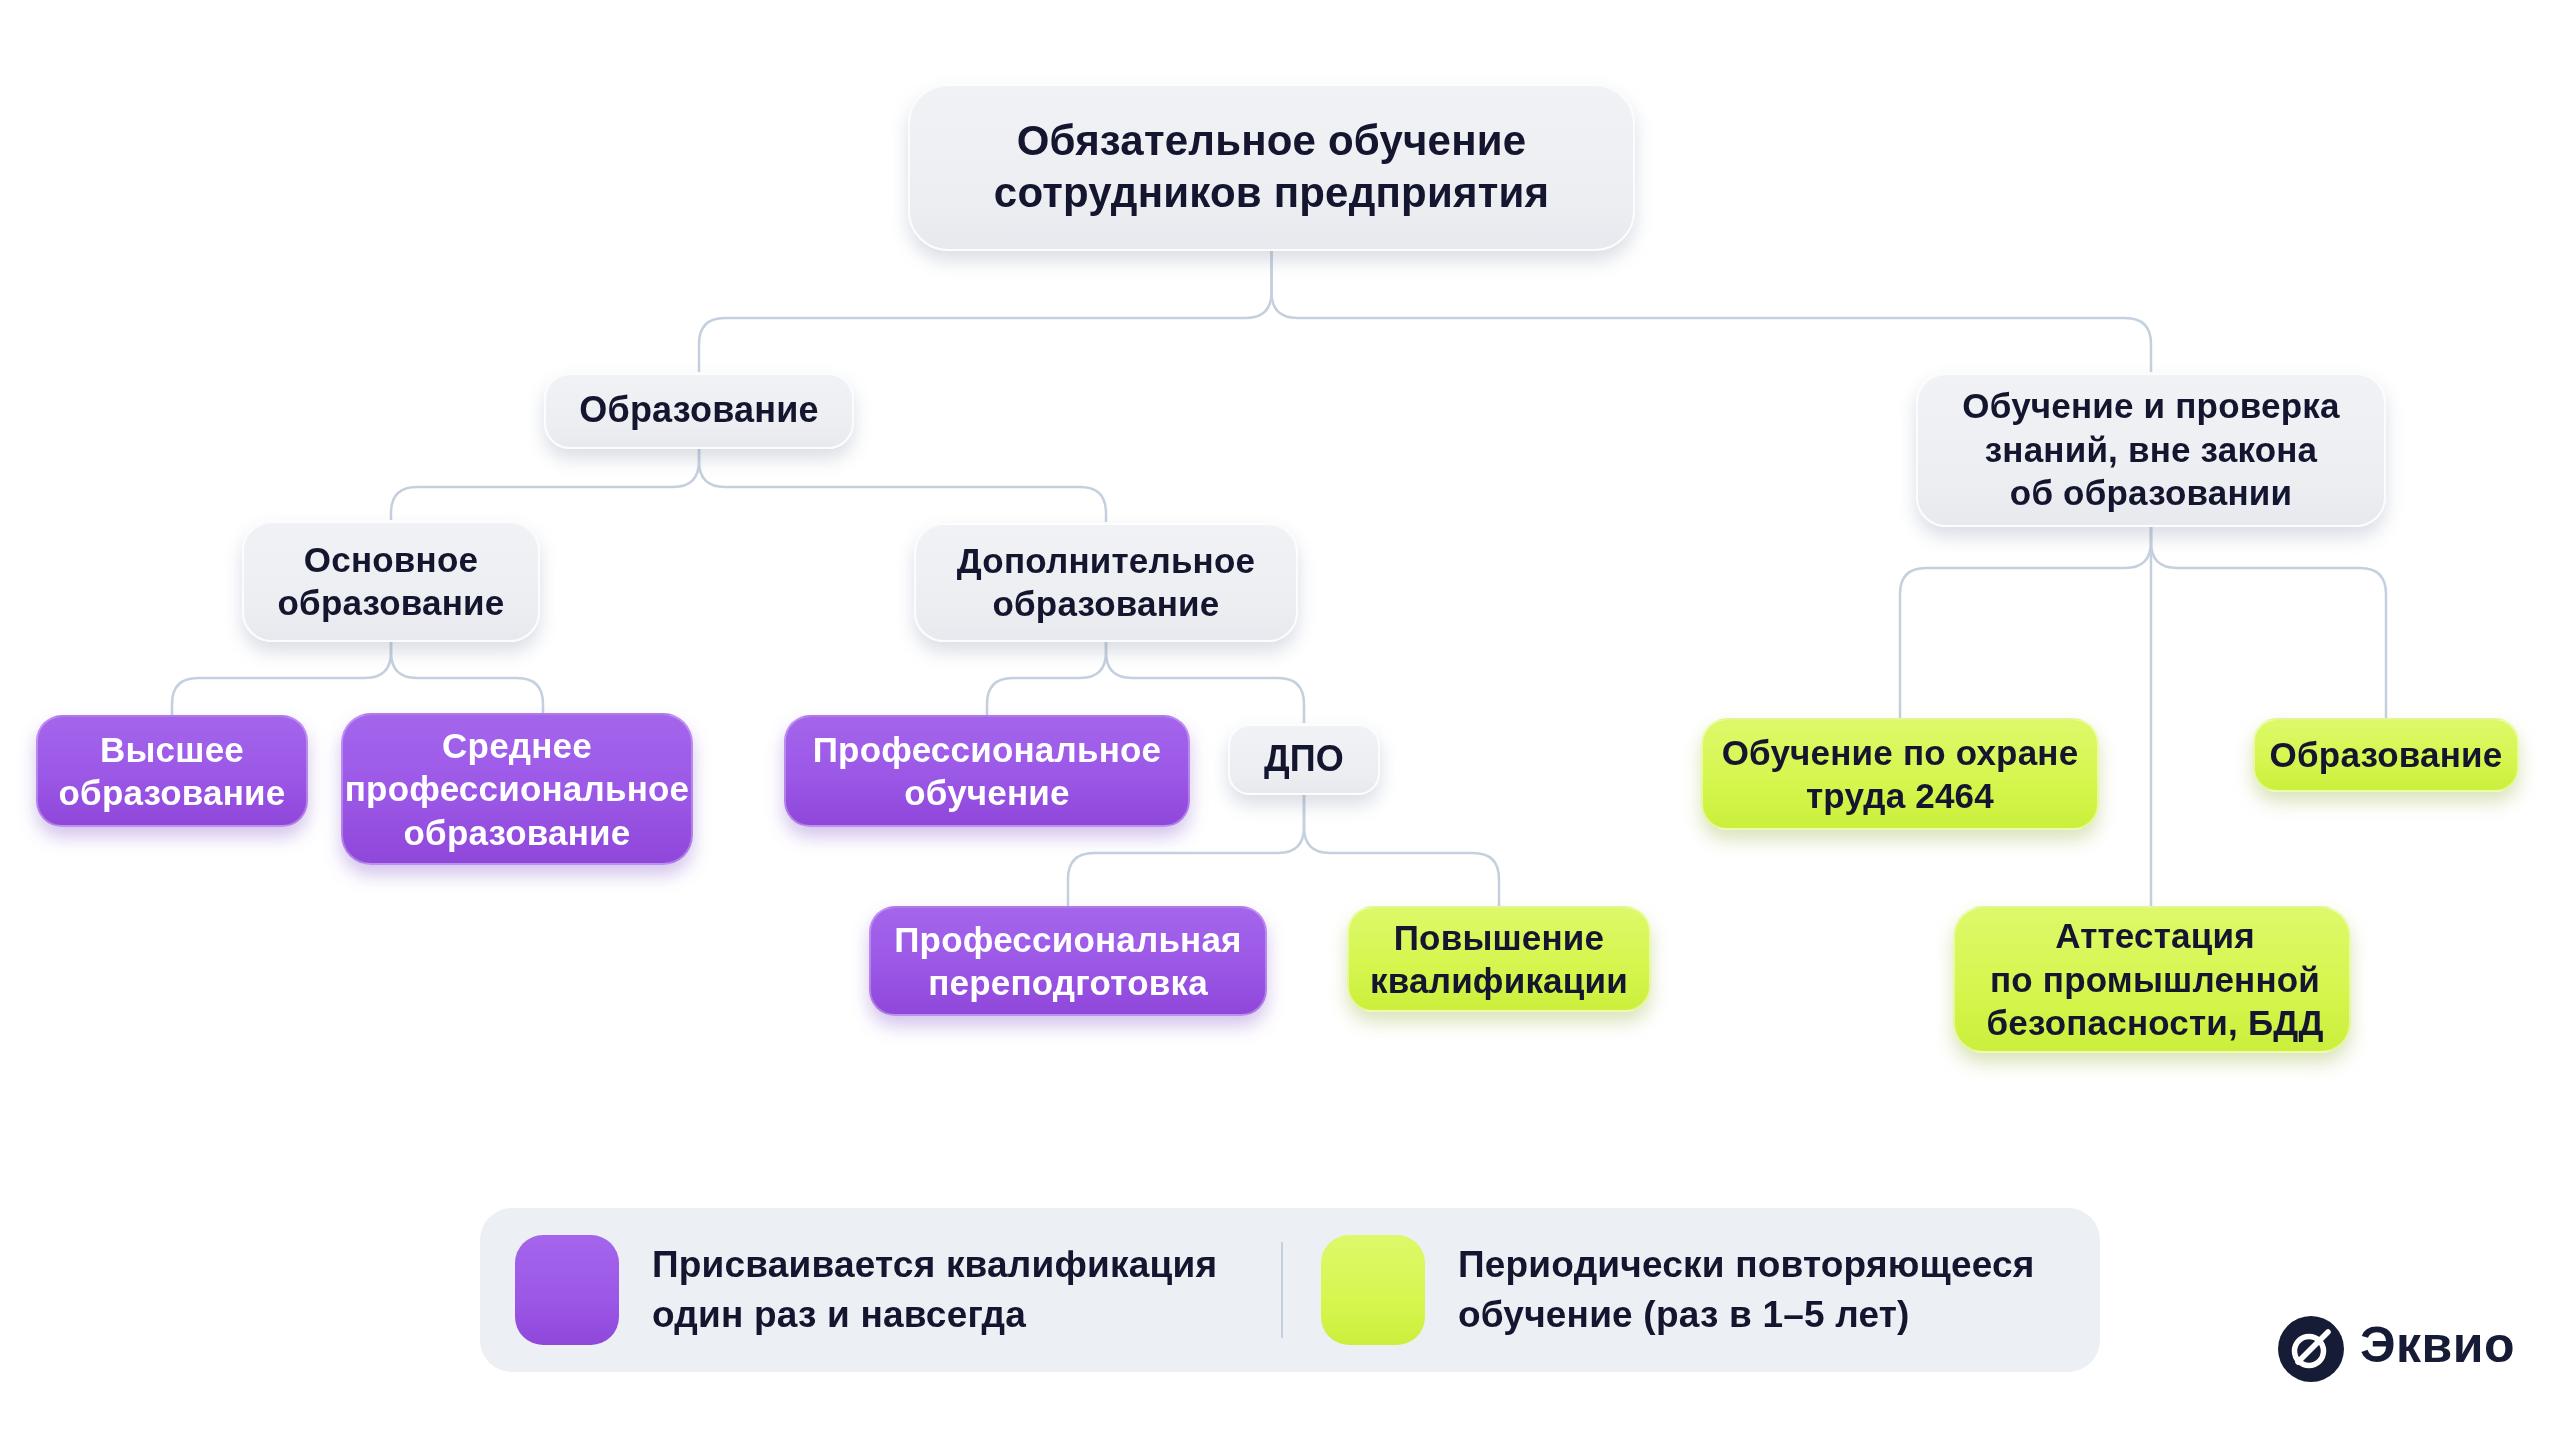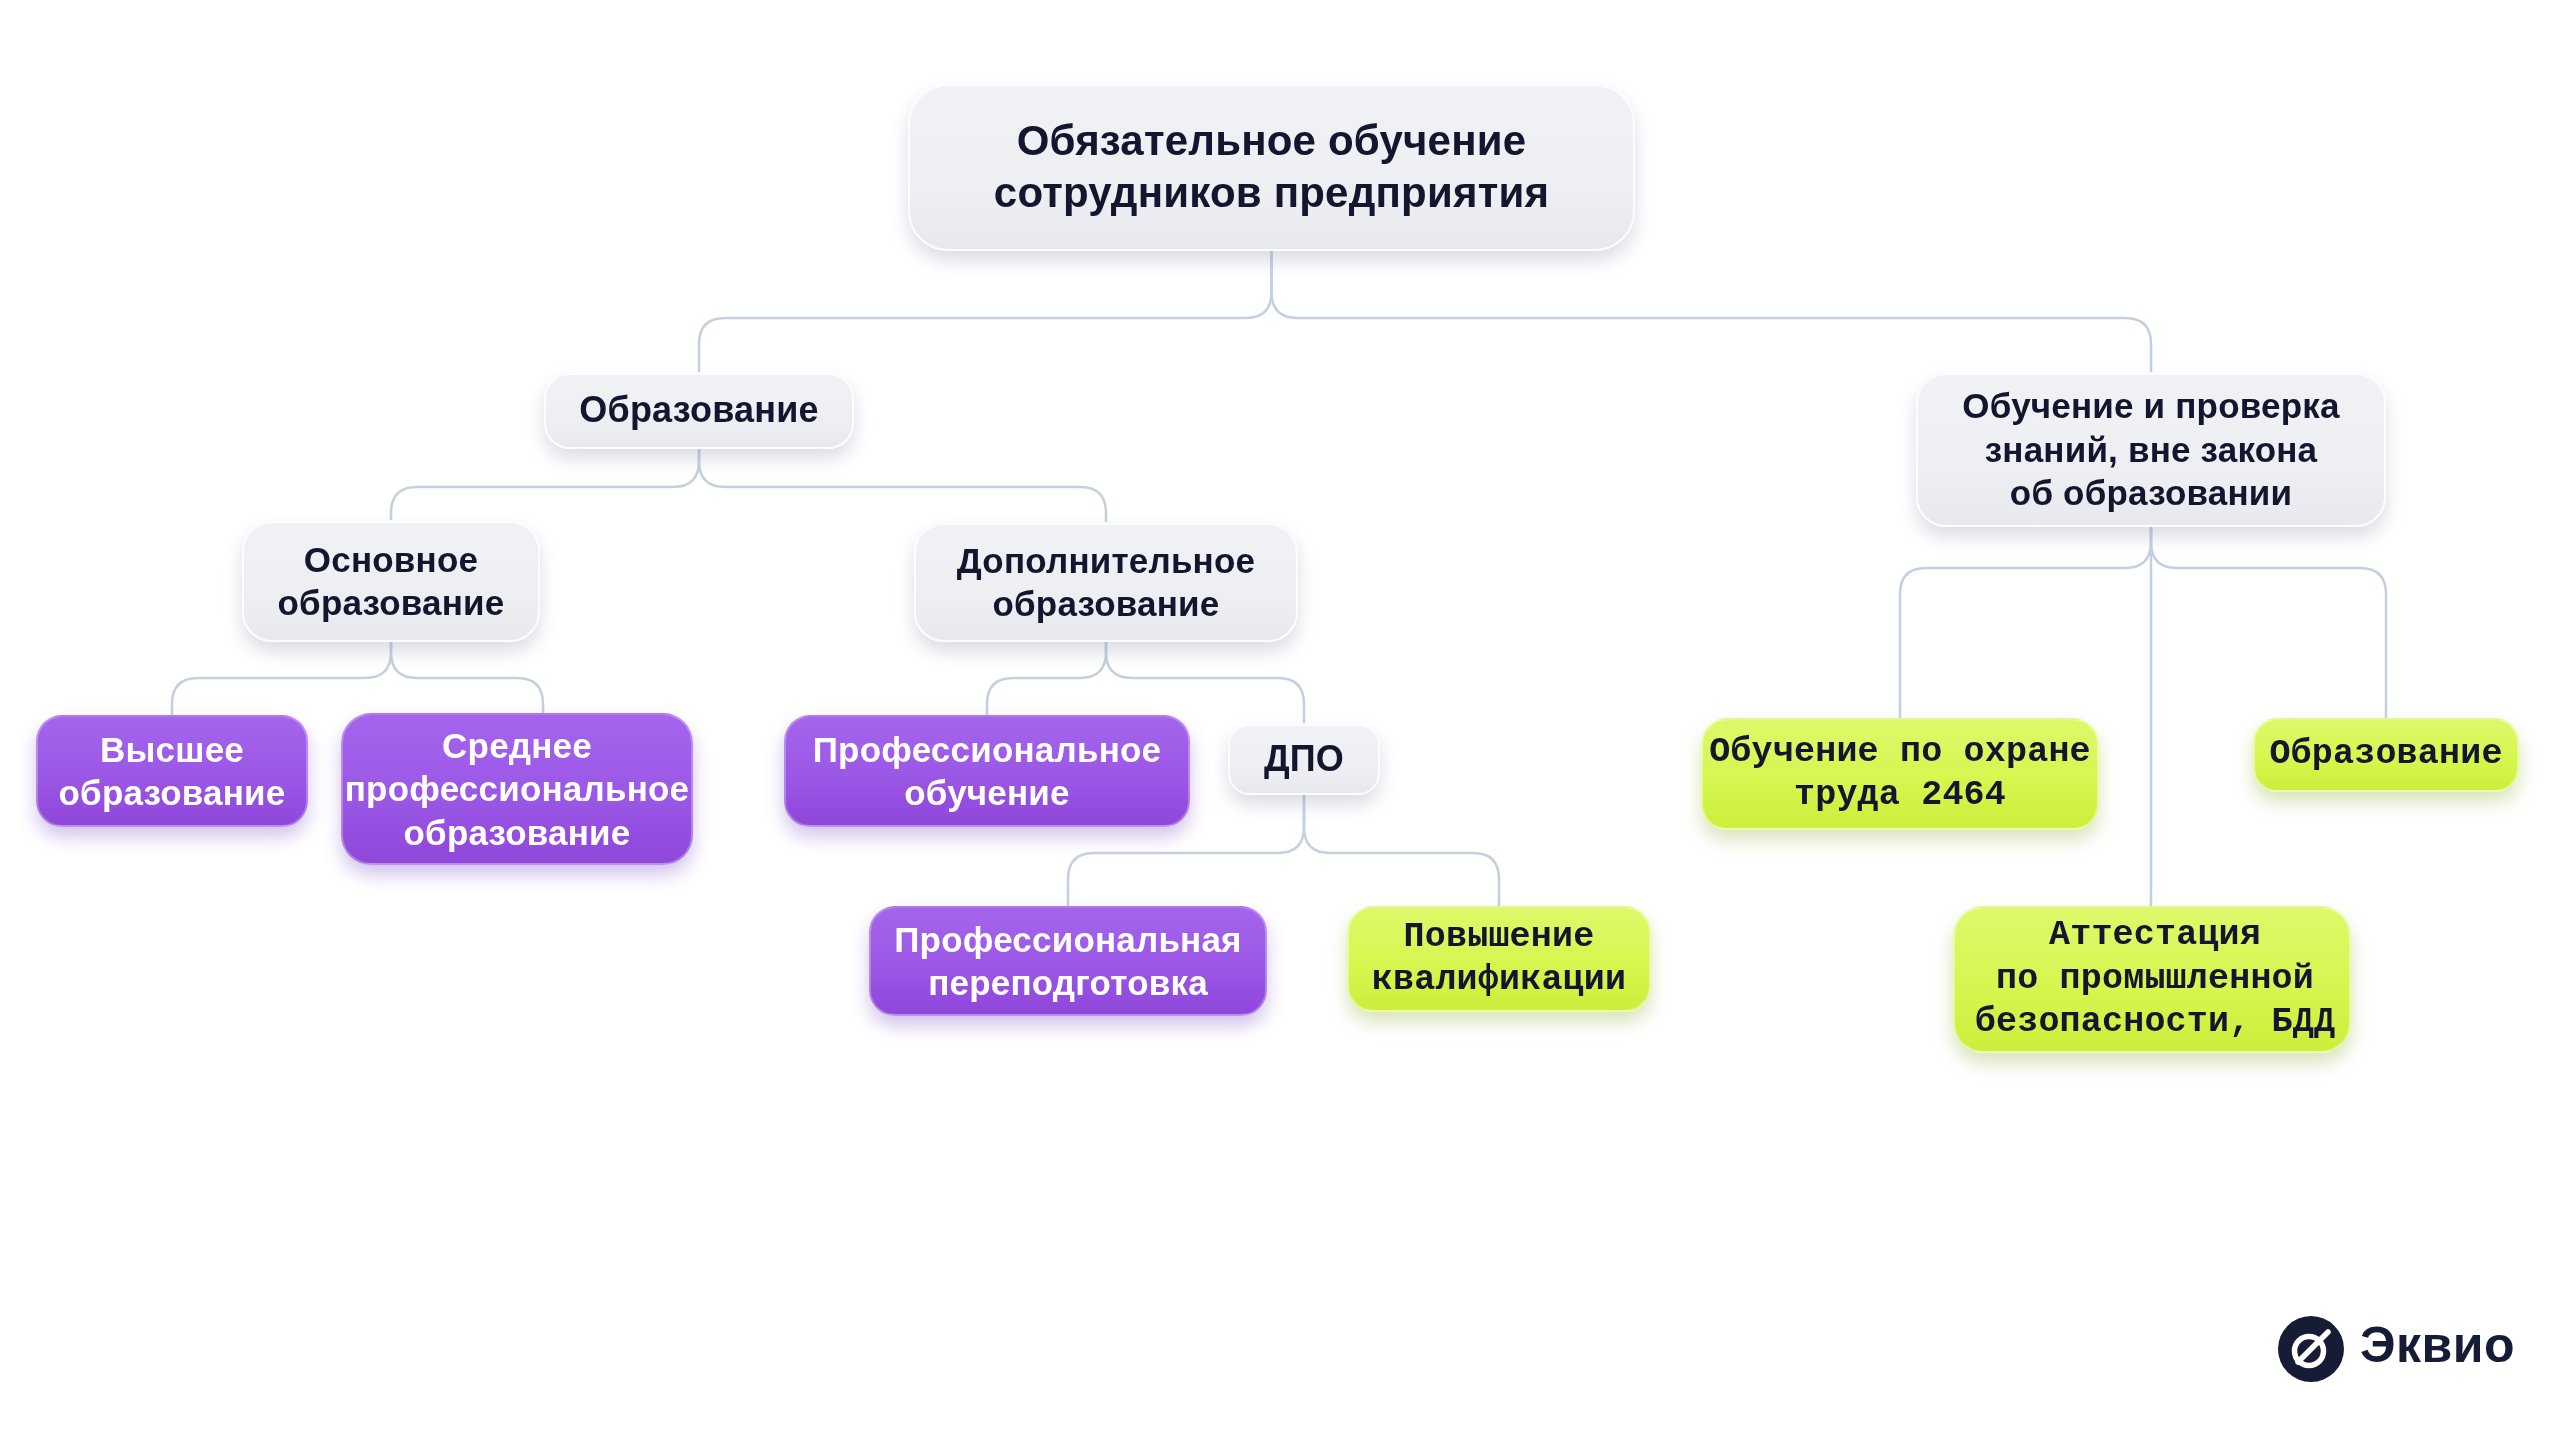--- a/index.html
+++ b/index.html
@@ -21,21 +21,20 @@
   }
   .node.purple{
     background:linear-gradient(180deg,#a465ec 0%,var(--purple) 55%,#8f47da 100%);
     border:2px solid rgba(255,255,255,.28);color:#ffffff;
     box-shadow:0 10px 18px rgba(130,85,200,.35);
   }
   .node.green{
     background:linear-gradient(180deg,#ddf96a 0%,var(--green) 55%,#cbef3c 100%);
     border:2px solid rgba(255,255,255,.45);color:var(--textDark);
     box-shadow:0 10px 18px rgba(150,175,60,.35);
-    font-family:Liberation Mono, monospace;
   }
   .legend{
     position:absolute;left:480px;top:1208px;width:1620px;height:164px;
     background:var(--legendBg);border-radius:32px;
   }
   .legend .swatch{
     position:absolute;top:27px;width:104px;height:110px;border-radius:28px;display:block;
   }
   .swatch-purple{background:linear-gradient(180deg,#a465ec,var(--purple) 60%,#8f47da);}
   .swatch-green{background:linear-gradient(180deg,#ddf96a,var(--green) 60%,#cbef3c);}
@@ -95,20 +94,29 @@
       <div class="node green" style="left: 2253px; top: 718px; width: 266px; height: 74px; font-size: 35px; border-radius: 24px;">Образование</div>
       <div class="node purple" style="left: 869px; top: 906px; width: 398px; height: 110px; font-size: 35px; border-radius: 26px;">Профессиональная
 переподготовка</div>
       <div class="node green" style="left: 1347px; top: 906px; width: 304px; height: 106px; font-size: 35px; border-radius: 26px;">Повышение
 квалификации</div>
       <div class="node green" style="left: 1953px; top: 906px; width: 398px; height: 147px; font-size: 35px; border-radius: 30px; padding-left: 6px;">Аттестация
 по промышленной
 безопасности, БДД</div>
     </div>
 
+  <div class="legend">
+    <span class="swatch swatch-purple" style="left:35px"></span>
+    <span class="legend-text" style="left:172px">Присваивается квалификация
+один раз и навсегда</span>
+    <span class="legend-divider"></span>
+    <span class="swatch swatch-green" style="left:841px"></span>
+    <span class="legend-text" style="left:978px">Периодически повторяющееся
+обучение (раз в 1–5 лет)</span>
+  </div>
 
   <div class="logo">
     <span style="display:block;width:66px;height:66px;">
       <svg width="66" height="66" viewBox="0 0 66 66" xmlns="http://www.w3.org/2000/svg">
         <circle cx="33" cy="33" r="33" fill="#171C36"></circle>
         <circle cx="31" cy="35" r="14.5" fill="none" stroke="#ffffff" stroke-width="5.5"></circle>
         <line x1="20" y1="46" x2="50" y2="16" stroke="#ffffff" stroke-width="5.5" stroke-linecap="round"></line>
       </svg>
     </span>
     <span class="logo-text">Эквио</span>

